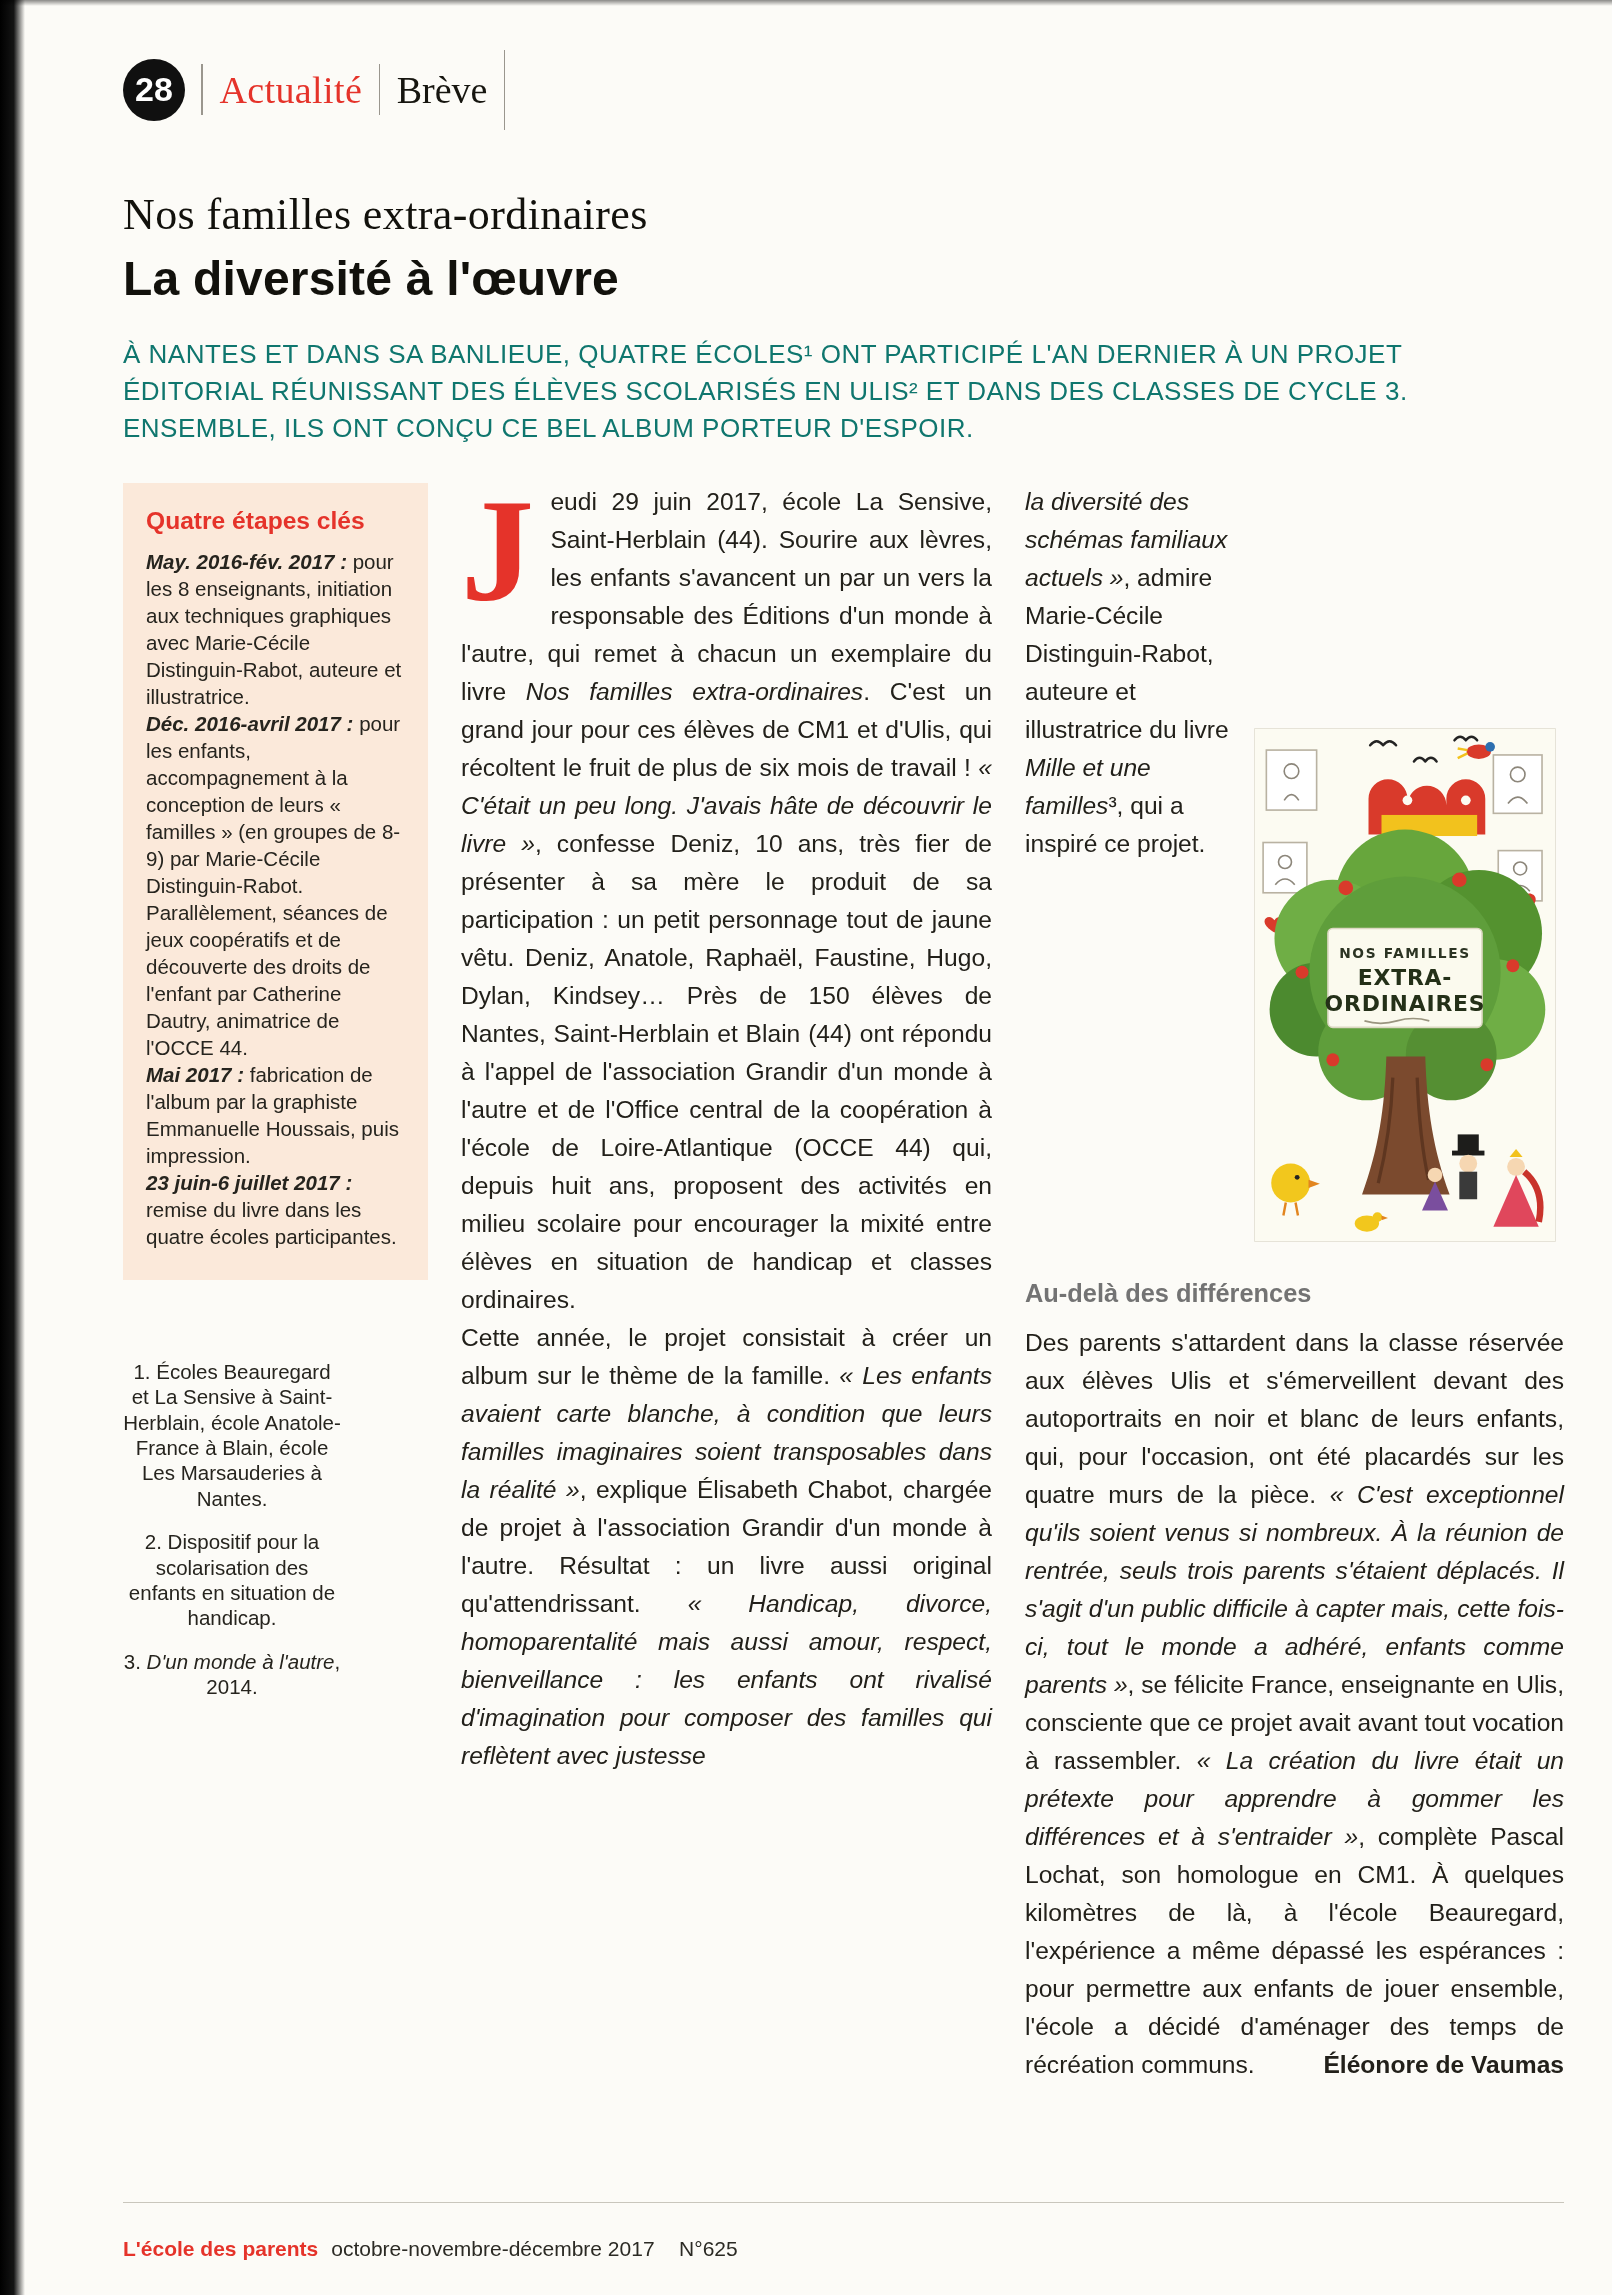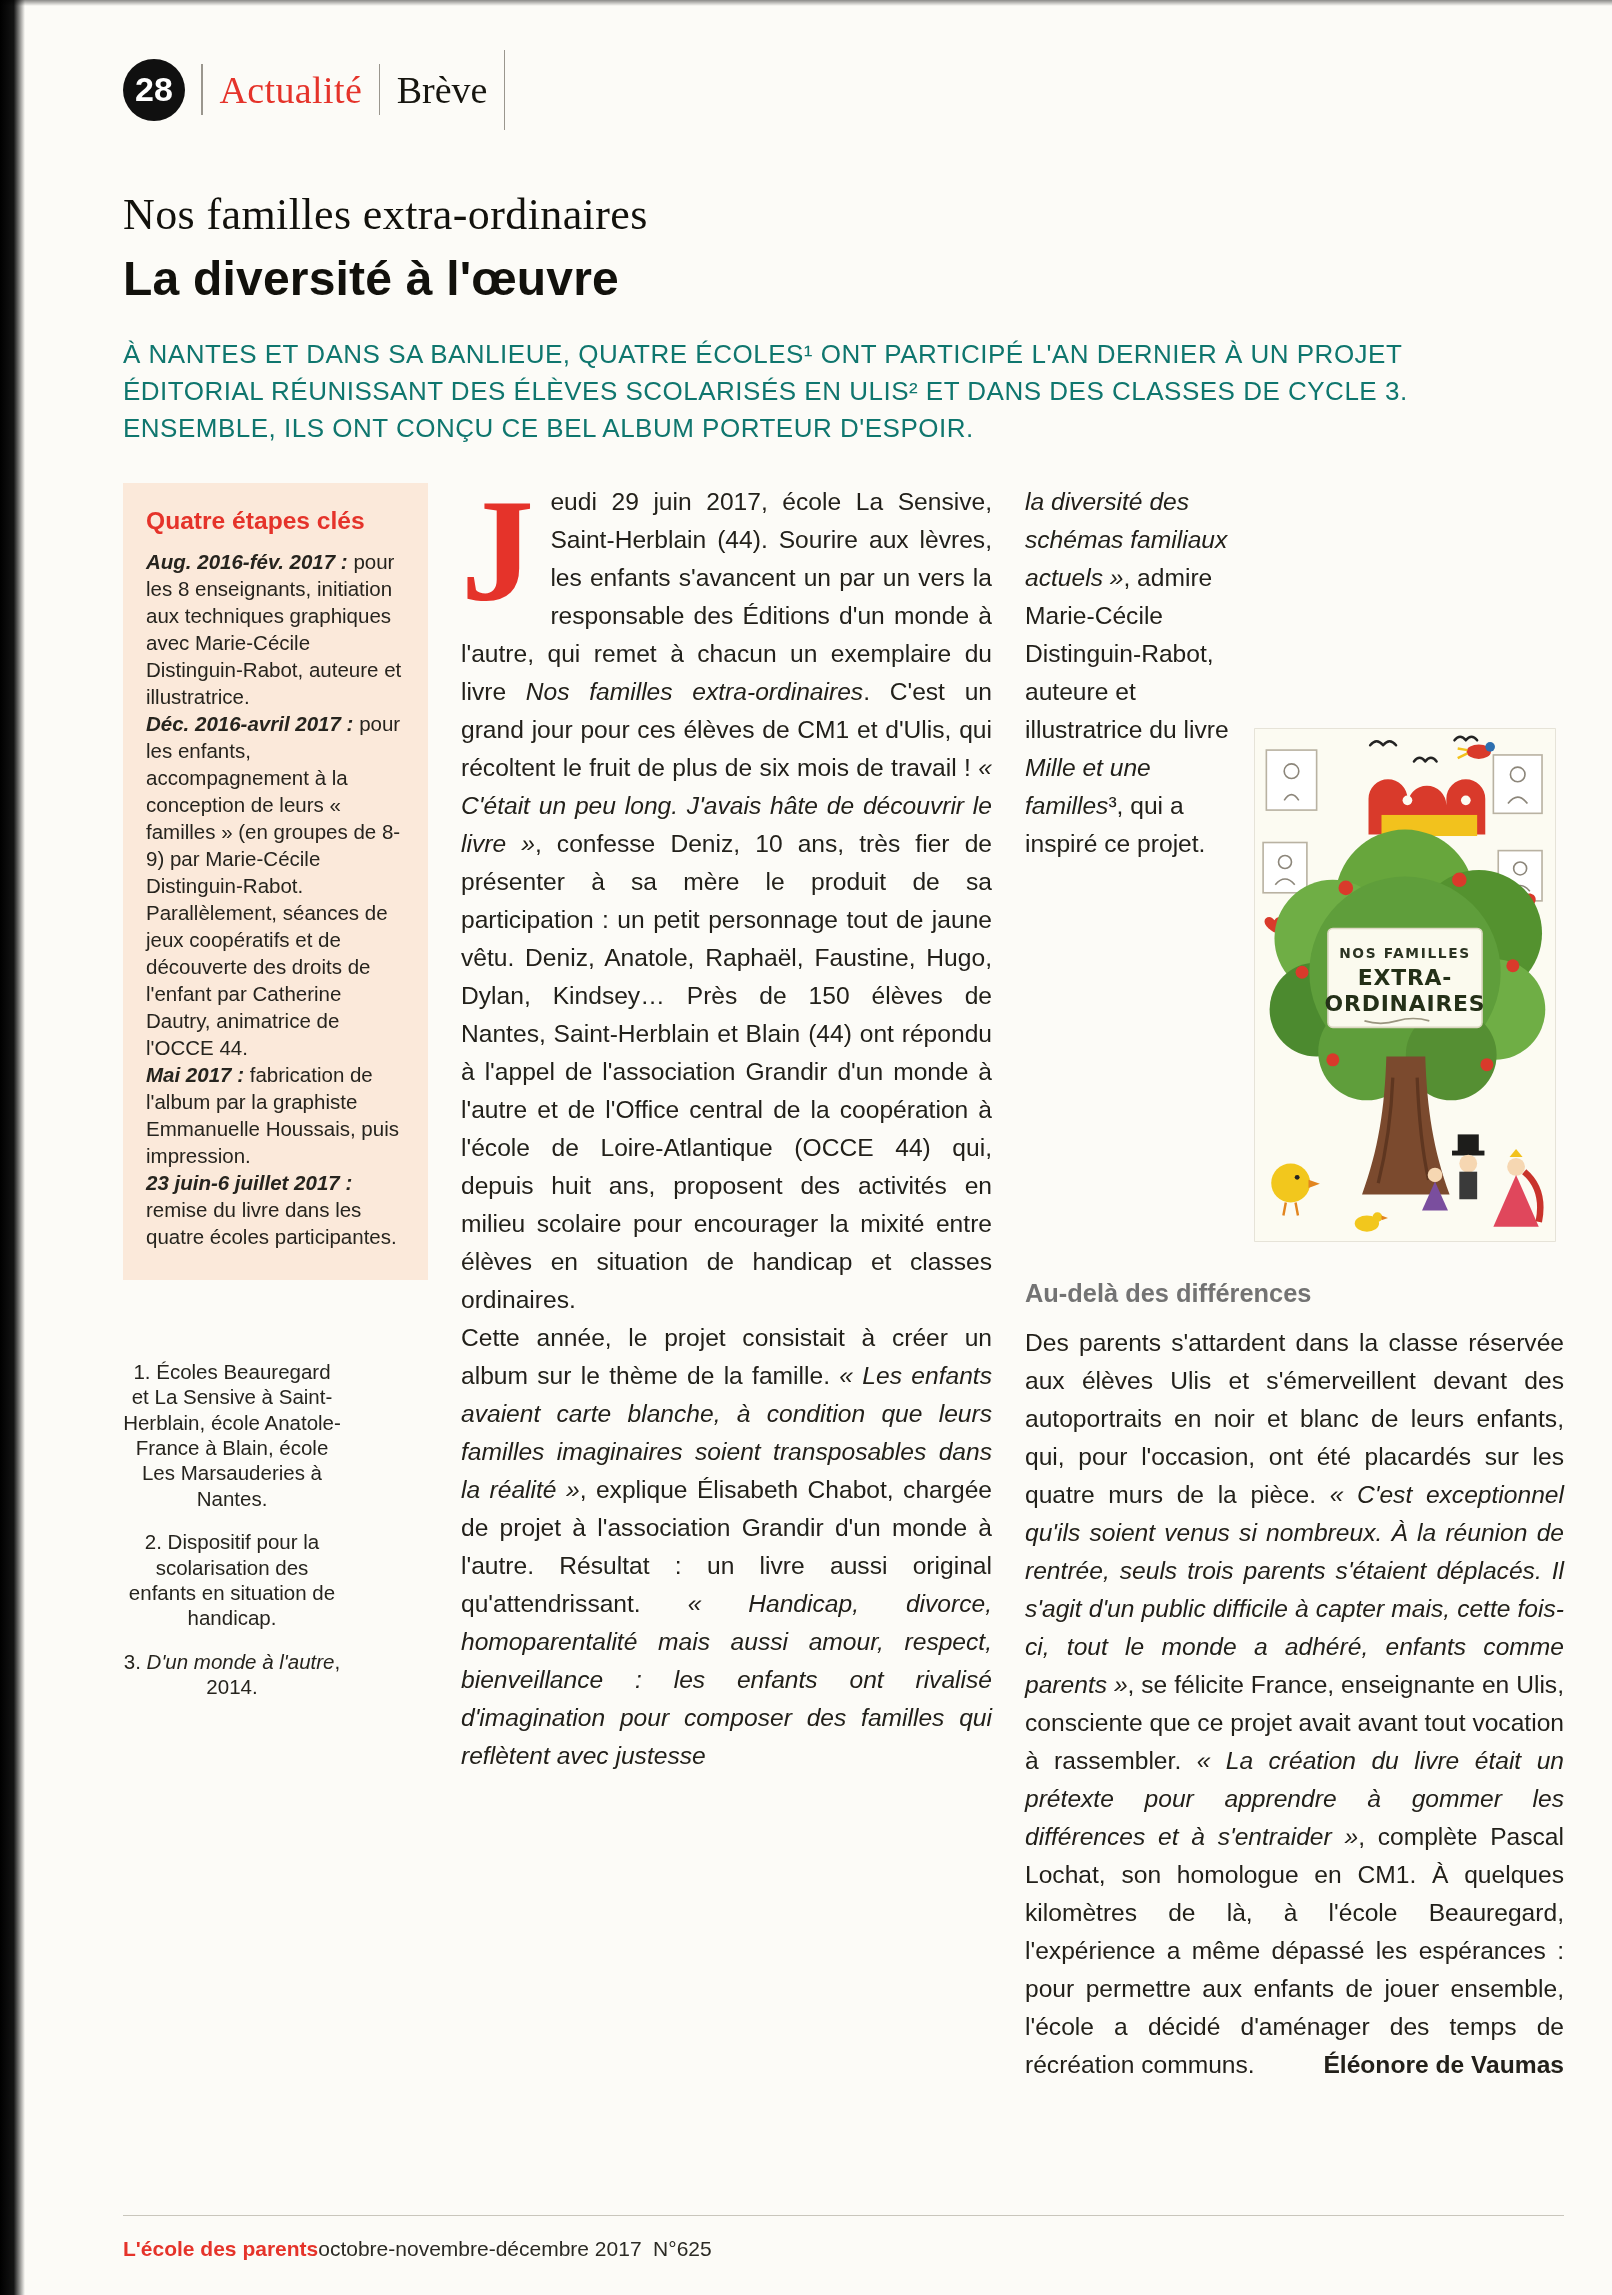--- a/index.html
+++ b/index.html
@@ -90,22 +90,22 @@
   .subhead { clear:both; font-size:25.4px; font-weight:bold; color:#737373; margin:38px 0 16.4px; }
   .byline { float:right; font-weight:bold; font-style:normal; }
 
   .cover-small { font-family:"DejaVu Sans", sans-serif; font-size:17px; font-weight:bold; letter-spacing:2px; fill:#2c3423; }
   .cover-big   { font-family:"DejaVu Sans", sans-serif; font-size:27px; font-weight:bold; letter-spacing:1px; fill:#243018; }
 
   
   .page-footer {
     margin-top:auto;
     border-top:1.6px solid #c9c6bc;
-    padding-top:21px;
-    display:flex; align-items:baseline; 
+    padding-top:34px;
+    display:flex; align-items:baseline; gap:13px;
     font-size:21px; color:#2b2a24;
   }
   .page-footer .mag { color:#e5332a; font-weight:bold; }
   .page-footer .issue { margin-left:11.5px; }
 </style>
 </head>
 <body>
 
 <div class="sheet">
   <div class="scan-edge"></div>
@@ -124,21 +124,21 @@
     <h2 class="kicker">Nos familles extra-ordinaires</h2>
     <h1 class="title">La diversité à l'œuvre</h1>
     <p class="standfirst">À NANTES ET DANS SA BANLIEUE, QUATRE ÉCOLES¹ ONT PARTICIPÉ L'AN DERNIER À UN PROJET ÉDITORIAL RÉUNISSANT DES ÉLÈVES SCOLARISÉS EN ULIS² ET DANS DES CLASSES DE CYCLE 3. ENSEMBLE, ILS ONT CONÇU CE BEL ALBUM PORTEUR D'ESPOIR.</p>
   </section>
 
   <section class="columns">
 
     <aside class="col-left">
       <div class="keybox">
         <h3>Quatre étapes clés</h3>
-        <p class="entry"><span class="date">Aug. 2016-fév. 2017 :</span><span> pour les 8 enseignants, initiation aux techniques graphiques avec Marie-Cécile Distinguin-Rabot, auteure et illustratrice. </span></p>
+        <p class="entry"><span class="date">May. 2016-fév. 2017 :</span><span> pour les 8 enseignants, initiation aux techniques graphiques avec Marie-Cécile Distinguin-Rabot, auteure et illustratrice. </span></p>
         <p class="entry"><span class="date">Déc. 2016-avril 2017 :</span><span> pour les enfants, accompagnement à la conception de leurs « familles » (en groupes de 8-9) par Marie-Cécile Distinguin-Rabot. Parallèlement, séances de jeux coopératifs et de découverte des droits de l'enfant par Catherine Dautry, animatrice de l'OCCE 44. </span></p>
         <p class="entry"><span class="date">Mai 2017 :</span><span> fabrication de l'album par la graphiste Emmanuelle Houssais, puis impression. </span></p>
         <p class="entry"><span class="date">23 juin-6 juillet 2017 :</span><span> remise du livre dans les quatre écoles participantes.</span></p>
       </div>
       <div class="footnotes">
         <p>1. Écoles Beauregard et La Sensive à Saint-Herblain, école Anatole-France à Blain, école Les Marsauderies à Nantes.</p>
         <p>2. Dispositif pour la scolarisation des enfants en situation de handicap.</p>
         <p><span>3. </span><span class="it">D'un monde à l'autre</span><span>, 2014.</span></p>
       </div>
     </aside>

